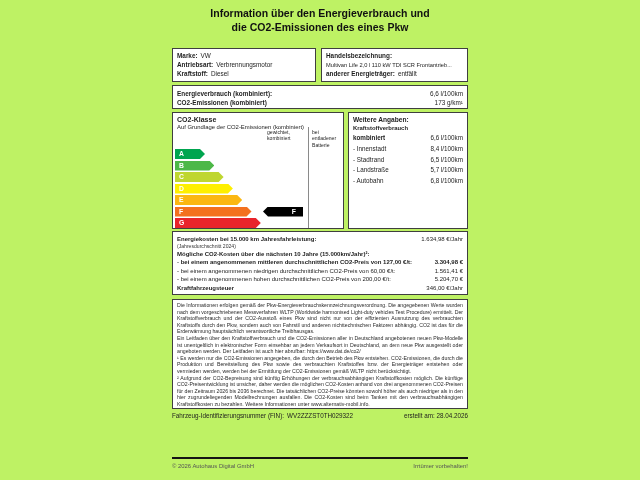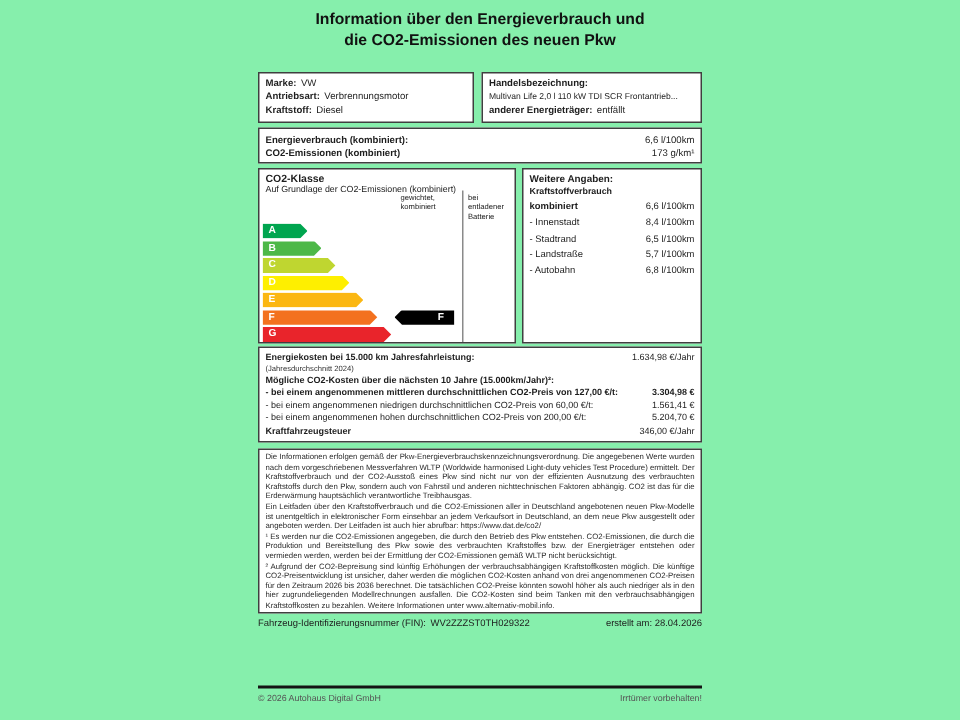--- a/index.html
+++ b/index.html
@@ -1,16 +1,16 @@
 <!DOCTYPE html>
 <html lang="de"><head>
 <meta charset="utf-8">
 <style>
   html,body{margin:0;padding:0;background:#fff;}
-  #page{position:relative;width:640px;height:480px;background:#86efac;overflow:hidden;
+  #page{position:relative;width:640px;height:480px;background:#bef264;overflow:hidden;
         font-family:"Liberation Sans","DejaVu Sans",sans-serif;color:#1d1d1d;}
   .box{position:absolute;border:1px solid #3f3f3f;background:#fff;box-sizing:border-box;overflow:hidden;}
   .flexrow{display:flex;justify-content:space-between;align-items:baseline;}
   .b{font-weight:bold;}
   #title{position:absolute;left:172px;top:7px;width:296px;text-align:center;
          font-weight:bold;font-size:10.5px;line-height:13.5px;color:#111;}
   
   #veh-box{left:172px;top:48px;width:144px;height:34px;padding:3px 4px;font-size:6.4px;line-height:8.9px;}
   #model-box{left:321px;top:48px;width:147px;height:34px;padding:3px 4px;font-size:6.4px;line-height:8.9px;}
   #model-box .model-line{font-size:5.7px;white-space:nowrap;}
@@ -49,21 +49,21 @@
   #footer-rule{position:absolute;left:172px;top:457px;width:296px;height:2px;background:#141414;}
   #footer{position:absolute;left:172px;top:463px;width:296px;font-size:5.9px;color:#555;}
 </style>
 </head>
 <body>
 
 <div id="page">
 
   <div id="title">
     <div>Information über den Energieverbrauch und</div>
-    <div>die CO2-Emissionen des neuen Pkw</div>
+    <div>die CO2-Emissionen des eines Pkw</div>
   </div>
 
   <div class="box" id="veh-box">
     <div><span class="b">Marke:</span><span class="val">VW</span></div>
     <div><span class="b">Antriebsart:</span><span class="val">Verbrennungsmotor</span></div>
     <div><span class="b">Kraftstoff:</span><span class="val">Diesel</span></div>
   </div>
 
   <div class="box" id="model-box">
     <div class="b">Handelsbezeichnung:</div>

